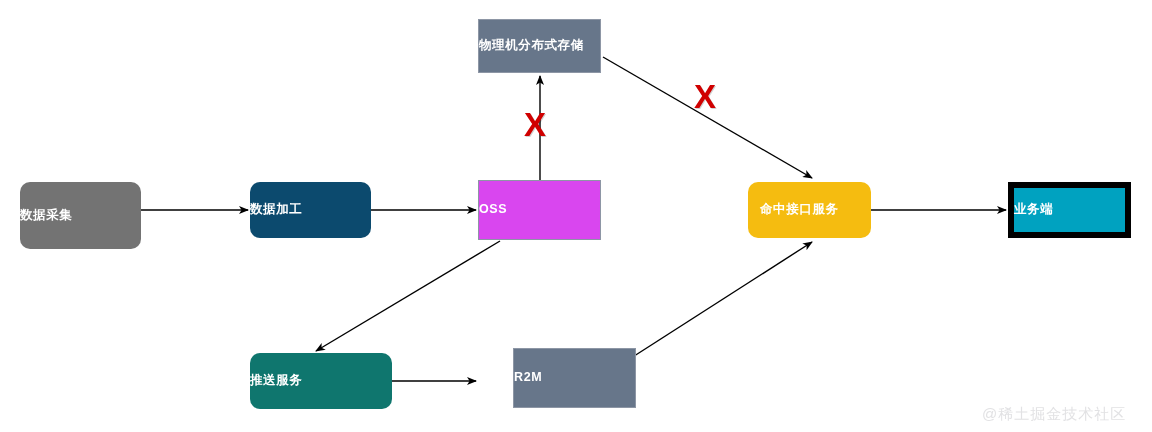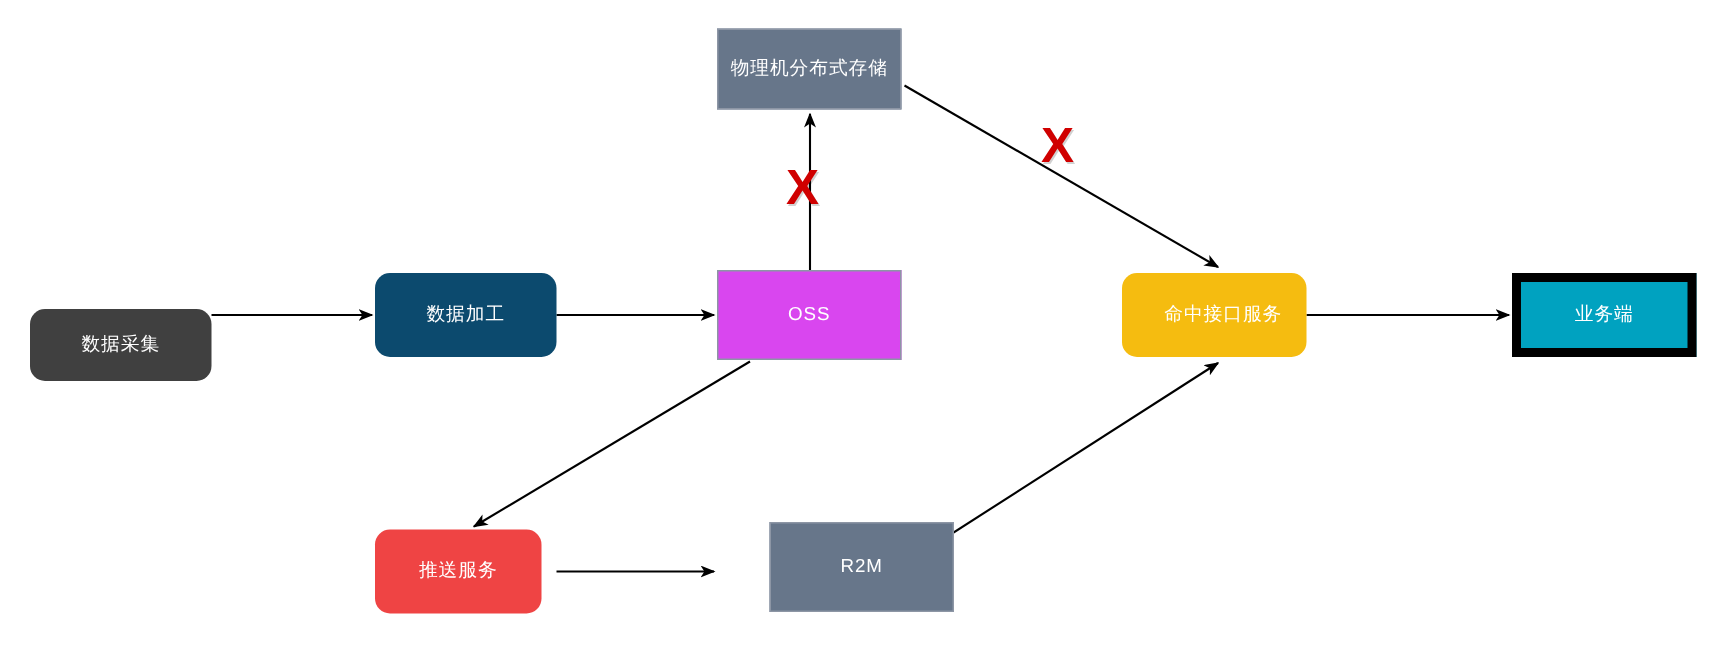--- a/index.html
+++ b/index.html
@@ -21,24 +21,24 @@
     position: absolute;
     left: 0;
     top: 0;
     width: 1152px;
     height: 432px;
   }
   .node {
     position: absolute;
     display: flex;
     align-items: center;
-    justify-content: center;
+    justify-content: flex-start;
     text-align: center;
     color: #ffffff;
-    font-weight: normal;
+    font-weight: bold;
     font-size: 12.5px;
     letter-spacing: 0.6px;
     line-height: 1.25;
     box-sizing: border-box;
     z-index: 3;
   }
   .node.rounded {
     border-radius: 10px;
   }
   .node.slate {
@@ -84,44 +84,45 @@
         <line x1="540" y1="180" x2="540" y2="76" stroke="#000000" stroke-width="1.4" marker-end="url(#arrowhead)"></line>
         <line x1="603" y1="57" x2="812" y2="178" stroke="#000000" stroke-width="1.4" marker-end="url(#arrowhead)"></line>
         <line x1="500" y1="241" x2="316" y2="351" stroke="#000000" stroke-width="1.4" marker-end="url(#arrowhead)"></line>
         <line x1="371" y1="381" x2="476" y2="381" stroke="#000000" stroke-width="1.4" marker-end="url(#arrowhead)"></line>
         <line x1="603" y1="376" x2="812" y2="242" stroke="#000000" stroke-width="1.4" marker-end="url(#arrowhead)"></line>
         <line x1="871" y1="210" x2="1006" y2="210" stroke="#000000" stroke-width="1.4" marker-end="url(#arrowhead)"></line>
       </g>
   </svg>
 
   <div id="node-layer">
-      <div class="node rounded" style="left: 20px; top: 182px; width: 121px; height: 48px; background: #404040; margin-top: 24px;">
+      <div class="node rounded" style="left: 20px; top: 182px; width: 121px; height: 67px; background: #737373;">
         <span>数据采集</span>
       </div>
       <div class="node rounded" style="left: 250px; top: 182px; width: 121px; height: 56px; background: #0c4a6e;">
         <span>数据加工</span>
       </div>
       <div class="node slate" style="left: 478px; top: 180px; width: 123px; height: 60px; background: #d946ef;">
         <span>OSS</span>
       </div>
       <div class="node slate" style="left: 478px; top: 19px; width: 123px; height: 54px; background: rgb(103, 118, 138);">
         <span>物理机分布式存储</span>
       </div>
       <div class="node rounded" style="left: 748px; top: 182px; width: 123px; height: 56px; background: rgb(245, 188, 16); padding-left: 12px;">
         <span>命中接口服务</span>
       </div>
       <div class="node cyan" style="left: 1008px; top: 182px; width: 123px; height: 56px; background: rgb(0, 162, 192);">
         <span>业务端</span>
       </div>
-      <div class="node rounded" style="left: 250px; top: 353px; width: 111px; height: 56px; background: #ef4444;">
+      <div class="node rounded" style="left: 250px; top: 353px; width: 142px; height: 56px; background: #0f766e;">
         <span>推送服务</span>
       </div>
       <div class="node slate" style="left: 478px; top: 348px; width: 123px; height: 60px; background: rgb(103, 118, 138); margin-left: 35px;">
         <span>R2M</span>
       </div>
     </div>
   <div id="blocker-layer">
       <div class="xmark" style="left: 524px; top: 108px; color: rgb(208, 0, 0);">X</div>
       <div class="xmark" style="left: 694px; top: 80px; color: rgb(208, 0, 0);">X</div>
     </div>
 
+  <div class="watermark" style="left: 982px; top: 405px; color: rgb(226, 226, 228);">@稀土掘金技术社区</div>
 
 </div>
 
 </body></html>

